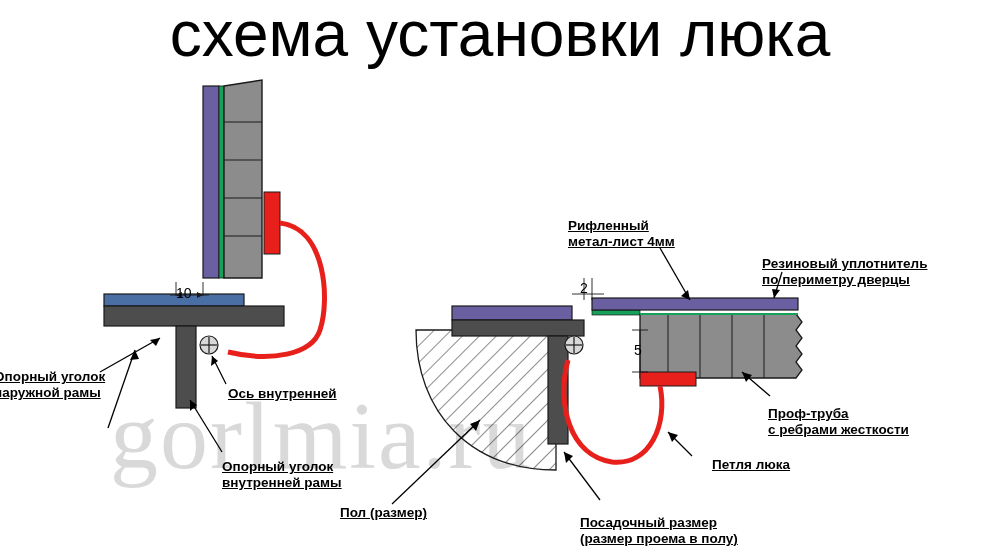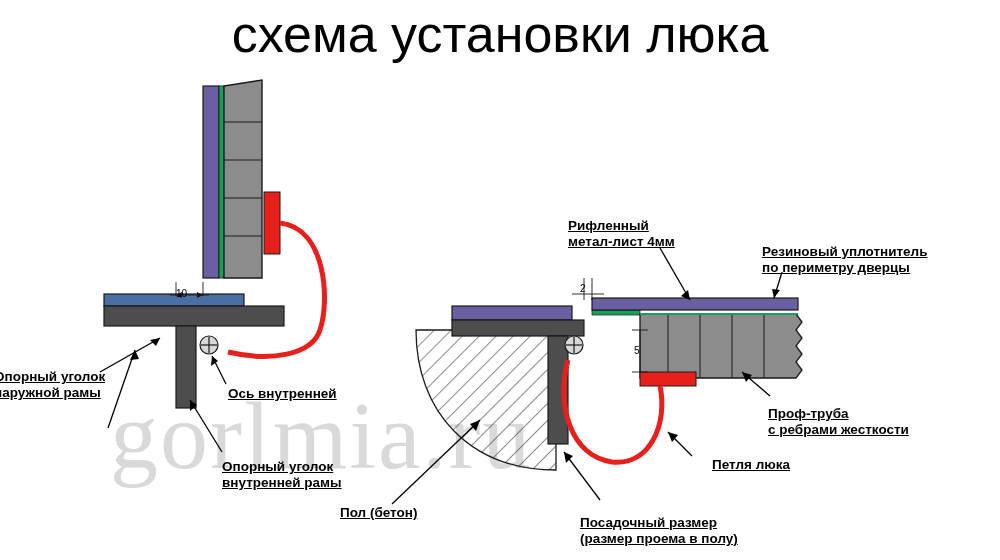--- a/index.html
+++ b/index.html
@@ -14,21 +14,21 @@
     background: #ffffff;
     overflow: hidden;
     font-family: "Liberation Sans", sans-serif;
   }
   #title {
     position: absolute;
     left: 0;
     top: 4px;
     width: 1000px;
     text-align: center;
-    font-size: 52px;
+    font-size: 64px;
     line-height: 60px;
     color: #000000;
     font-family: "Liberation Sans", sans-serif;
     white-space: nowrap;
   }
   .wm {
     position: absolute;
     left: 110px;
     top: 380px;
     font-size: 96px;
@@ -50,21 +50,21 @@
     font-size: 13.5px;
     line-height: 16px;
     color: #000000;
     font-weight: bold;
     font-family: "Liberation Sans", sans-serif;
     white-space: pre-line;
     text-decoration: underline;
   }
   .dimtxt {
     position: absolute;
-    font-size: 10px;
+    font-size: 14px;
     line-height: 11px;
     color: #000000;
     font-family: "Liberation Sans", sans-serif;
   }
 </style>
 </head>
 <body>
 
 <div id="root">
 
@@ -170,31 +170,31 @@
       <path d="M668 432 L672 442 L678 435 Z" fill="#000"></path>
       <path d="M600 500 L564 452" stroke="#000" stroke-width="1.3" fill="none"></path>
       <path d="M564 452 L566 463 L573 456 Z" fill="#000"></path>
       <path d="M392 504 L480 420" stroke="#000" stroke-width="1.3" fill="none"></path>
       <path d="M480 420 L470 424 L476 431 Z" fill="#000"></path>
     </g>
   </svg>
 
   <div class="lbl" style="left:568px; top:218px;">Рифленный
 метал-лист 4мм</div>
-  <div class="lbl" style="left:762px; top:244px;">Резиновый уплотнитель
+  <div class="lbl" style="left:762px; top:256px;">Резиновый уплотнитель
 по периметру дверцы</div>
   <div class="lbl" style="left:-6px; top:369px;">Опорный уголок
 наружной рамы</div>
   <div class="lbl" style="left:228px; top:386px;">Ось внутренней</div>
   <div class="lbl" style="left:768px; top:394px;margin-top:12px;">Проф-труба
 с ребрами жесткости</div>
   <div class="lbl" style="left:222px; top:459px;">Опорный уголок
 внутренней рамы</div>
   <div class="lbl" style="left:690px; top:457px;margin-left:22px;">Петля люка</div>
-  <div class="lbl" style="left:340px; top:505px;">Пол (бетон)</div>
+  <div class="lbl" style="left:340px; top:505px;">Пол (размер)</div>
   <div class="lbl" style="left:580px; top:504px;margin-top:11px;">Посадочный размер
 (размер проема в полу)</div>
 
   <div class="dimtxt" style="left:176px; top:288px;">10</div>
   <div class="dimtxt" style="left:580px; top:283px;">2</div>
   <div class="dimtxt" style="left:634px; top:345px;">5</div>
 
 </div>
 
 </body></html>

